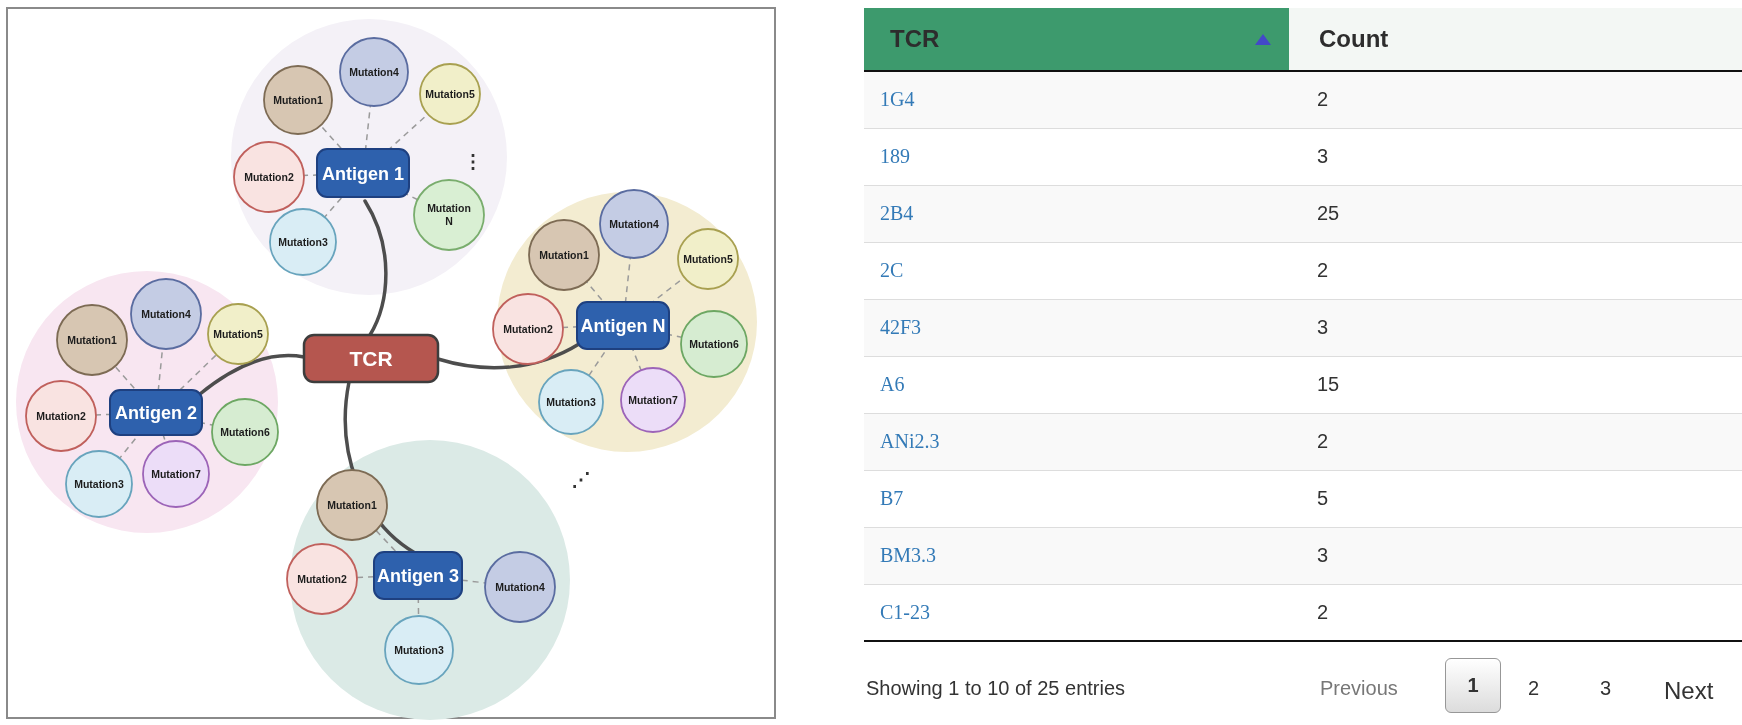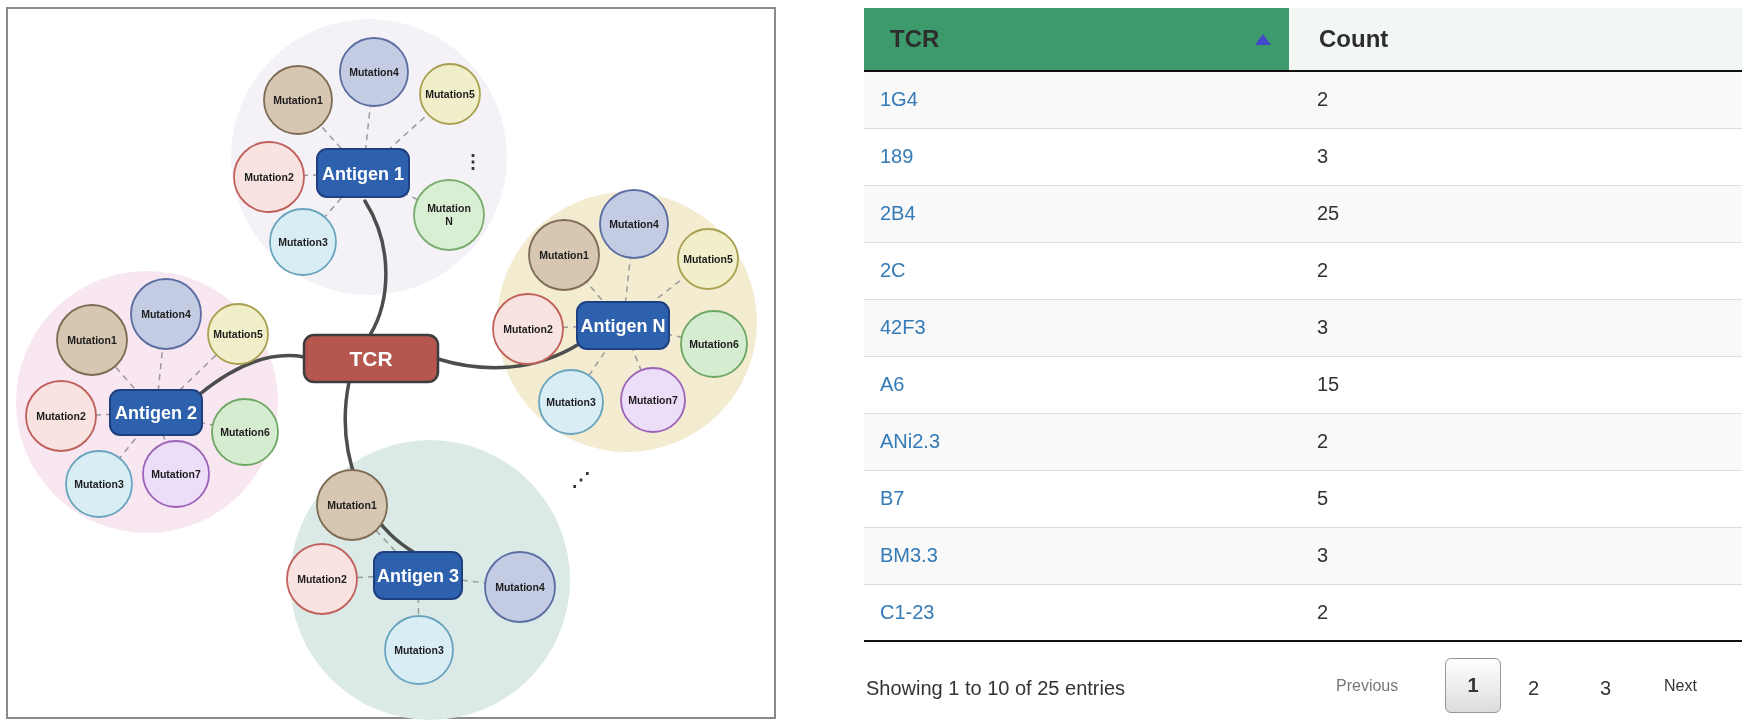--- a/index.html
+++ b/index.html
@@ -19,33 +19,33 @@
   th.th-tcr{width:398px;background:#3d9a6d;padding-left:26px;}
   th.th-count{width:473px;background:#f3f7f4;padding-left:30px;}
   thead tr{border-bottom:2px solid #111;}
   table.dt td{height:57px;font-size:20px;color:#333;vertical-align:middle;box-sizing:border-box;}
   td.td-tcr{padding-left:16px;}
   td.td-count{padding-left:28px;}
   tbody tr{border-top:1px solid #ddd;}
   tbody tr:first-child{border-top:none;}
   tbody tr:nth-child(odd){background:#f9f9f9;}
   tbody tr:last-child{border-bottom:2px solid #111;}
-  a.tcr-link{color:#337ab7;text-decoration:none;cursor:pointer;}
+  a.tcr-link{color:#337ab7;text-decoration:none;cursor:pointer;font-family:Liberation Serif, serif;}
   .sort-asc{position:absolute;right:18px;top:50%;margin-top:-5px;width:0;height:0;
     border-left:8px solid transparent;border-right:8px solid transparent;border-bottom:11px solid #4348c8;}
   
   .table-footer{position:absolute;left:864px;top:640px;width:871px;height:67px;}
   .showing{position:absolute;left:2px;top:37px;font-size:20px;color:#333;}
-  .pg-prev{position:absolute;left:472px;top:37px;font-size:16px;color:#777;cursor:default;}
+  .pg-prev{position:absolute;left:456px;top:37px;font-size:20px;color:#777;cursor:default;}
   .pg-current{position:absolute;left:581px;top:18px;width:56px;height:55px;box-sizing:border-box;
     border:1px solid #979797;border-radius:6px;background:linear-gradient(to bottom,#ffffff 0%,#dcdcdc 100%);
     font-size:20px;font-weight:bold;color:#333;display:flex;align-items:center;justify-content:center;cursor:pointer;}
   .pg-2{position:absolute;left:664px;top:37px;font-size:20px;color:#333;cursor:pointer;}
   .pg-3{position:absolute;left:736px;top:37px;font-size:20px;color:#333;cursor:pointer;}
-  .pg-next{position:absolute;left:800px;top:37px;font-size:16px;color:#333;cursor:pointer;}
+  .pg-next{position:absolute;left:800px;top:37px;font-size:24px;color:#333;cursor:pointer;}
 </style>
 </head>
 <body>
 
 <div class="diagram-panel">
 <svg class="diagram-svg" width="770" height="712" viewBox="6 7 770 712">
 
   <g>
     <circle cx="367" cy="155" r="138" fill="#f4f1f7"></circle>
     <circle cx="625" cy="320" r="130" fill="#f3ecd1"></circle>

